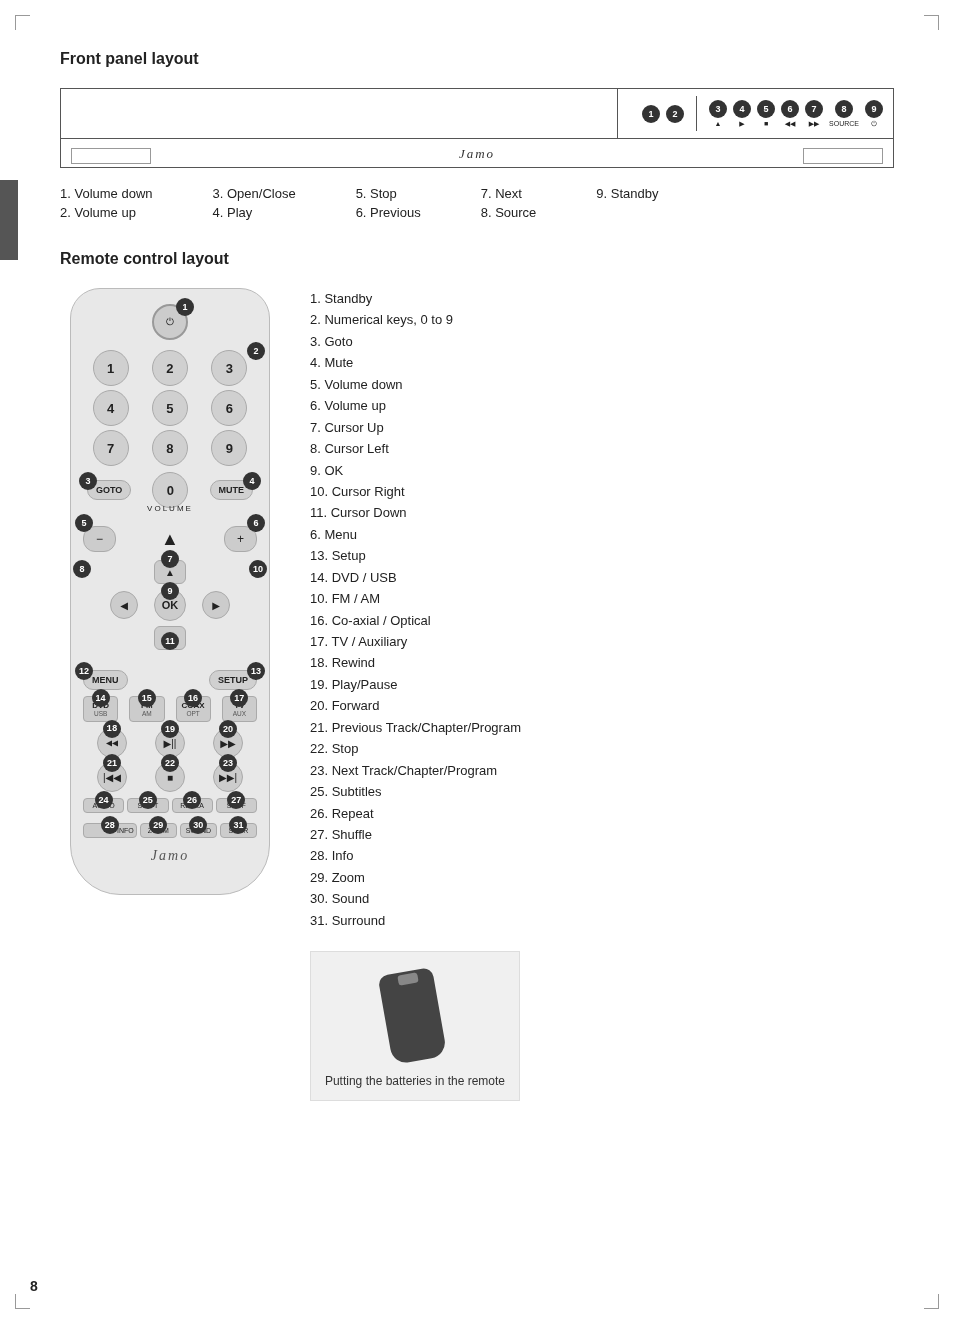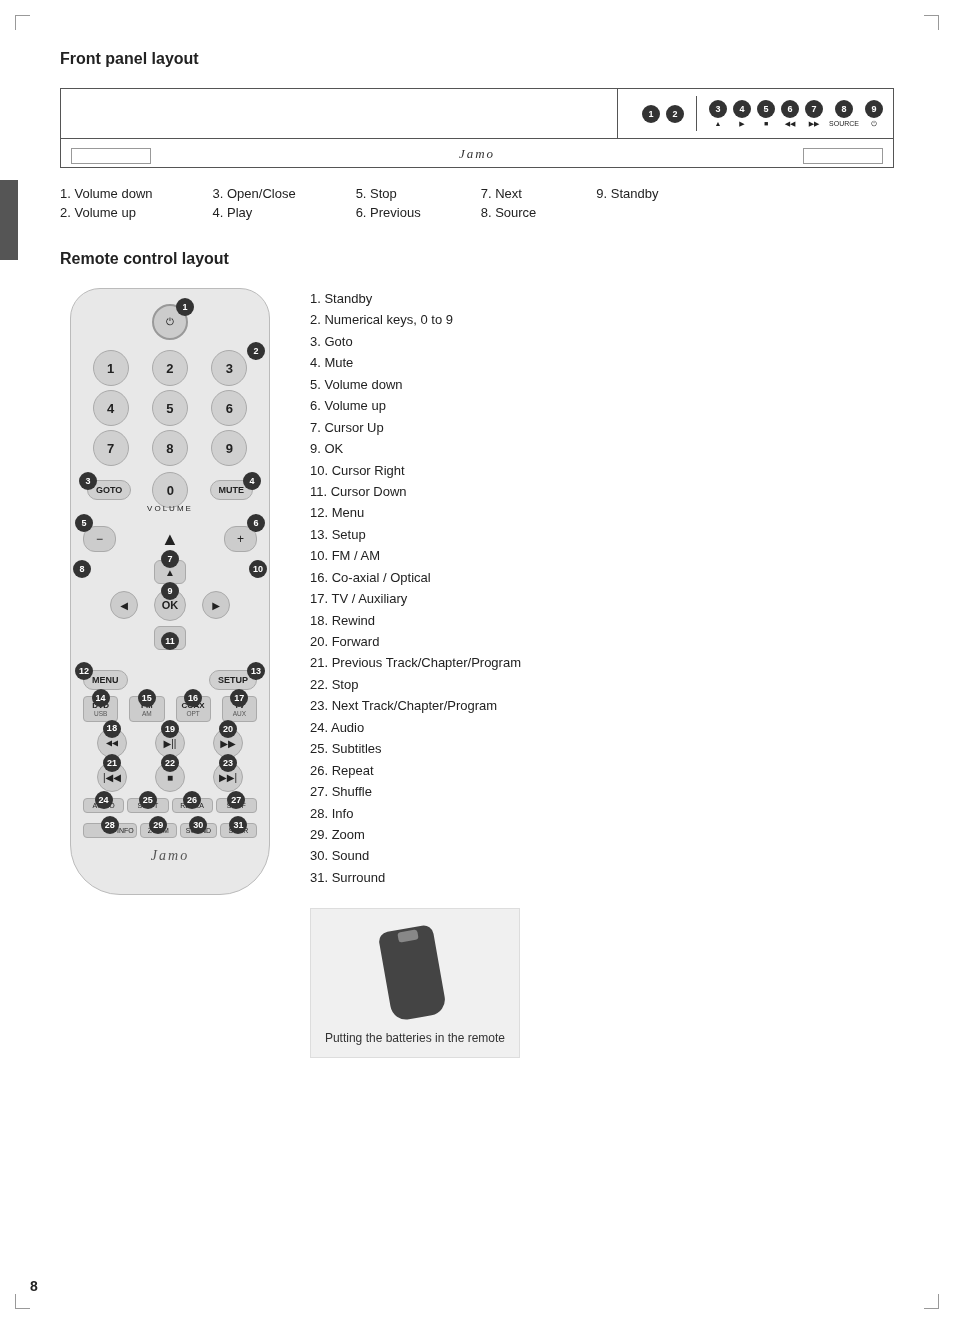--- a/index.html
+++ b/index.html
@@ -682,34 +682,36 @@
 
     <div class="remote-desc">
       <ul class="remote-desc-list">
         <li>1. Standby</li>
         <li>2. Numerical keys, 0 to 9</li>
         <li>3. Goto</li>
         <li>4. Mute</li>
         <li>5. Volume down</li>
         <li>6. Volume up</li>
         <li>7. Cursor Up</li>
+        <li>8. Cursor Left</li>
         <li>9. OK</li>
         <li>10. Cursor Right</li>
         <li>11. Cursor Down</li>
-        <li>12. Menu</li>
+        <li>6. Menu</li>
         <li>13. Setup</li>
+        <li>14. DVD / USB</li>
         <li>10. FM / AM</li>
         <li>16. Co-axial / Optical</li>
         <li>17. TV / Auxiliary</li>
         <li>18. Rewind</li>
+        <li>19. Play/Pause</li>
         <li>20. Forward</li>
         <li>21. Previous Track/Chapter/Program</li>
         <li>22. Stop</li>
         <li>23. Next Track/Chapter/Program</li>
-        <li>24. Audio</li>
         <li>25. Subtitles</li>
         <li>26. Repeat</li>
         <li>27. Shuffle</li>
         <li>28. Info</li>
         <li>29. Zoom</li>
         <li>30. Sound</li>
         <li>31. Surround</li>
       </ul>
 
       <div class="battery-box">

